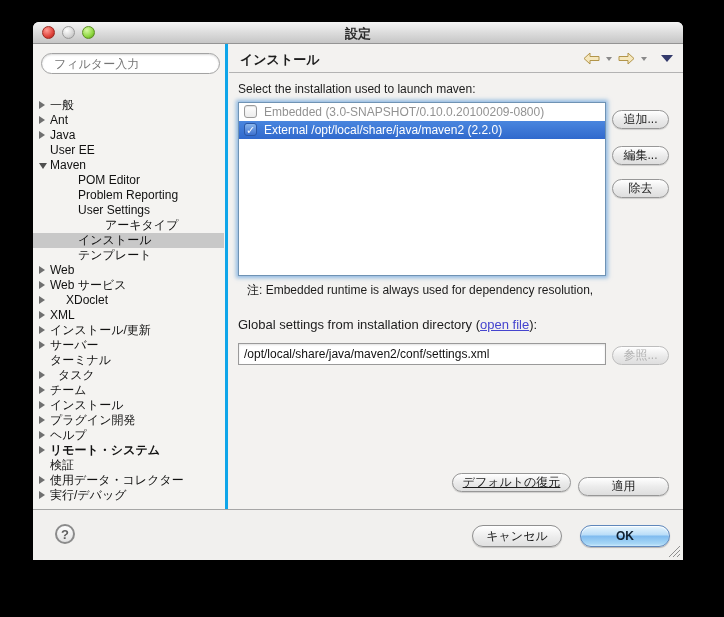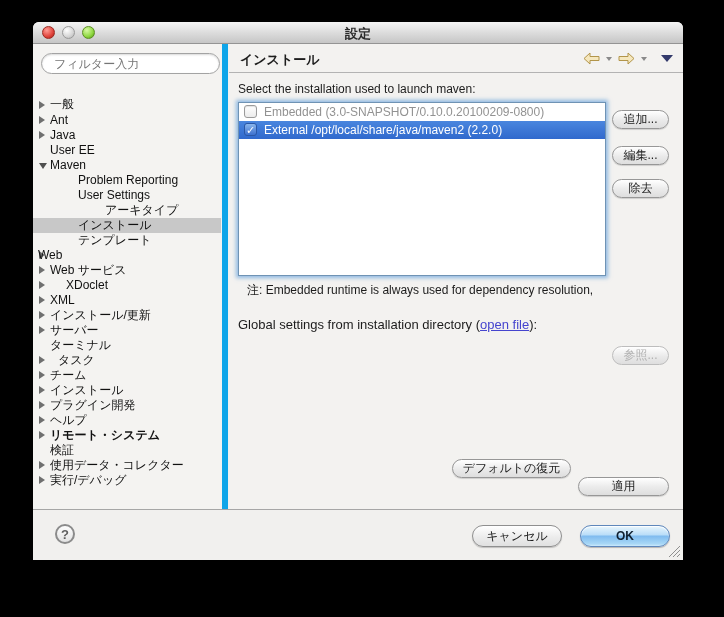--- a/index.html
+++ b/index.html
@@ -17,21 +17,21 @@
   .title { position:absolute; left:0; right:0; top:3px; text-align:center;
            font-size:13px; font-weight:bold; color:#2b2b2b; }
   .lights { position:absolute; left:9px; top:4px; display:flex; gap:7px; }
   .light { width:13px; height:13px; border-radius:50%; }
   .light.red   { background:radial-gradient(circle at 35% 30%, #ff9d96, #e0443c 60%, #9c1f18); border:1px solid #9c2a22; }
   .light.gray  { background:radial-gradient(circle at 35% 30%, #ffffff, #d2d2d2 65%, #a8a8a8); border:1px solid #9a9a9a; }
   .light.green { background:radial-gradient(circle at 35% 30%, #d7f9a3, #8ed740 60%, #4f8f12); border:1px solid #5c8f22; }
 
   
   .sidebar { position:absolute; left:0; top:22px; width:195px; bottom:51px;
-             border-right:6px solid #0ea5e9; background:#f4f3f1; }
+             border-right:3px solid #0ea5e9; background:#f4f3f1; }
   .filter { position:absolute; left:8px; top:9px; width:179px; height:21px;
             border:1px solid #a3a3a3; border-radius:11px; background:#fff;
             font-size:12px; color:#9a9a9a; padding:0 12px; outline:none;
             box-shadow:inset 0 1px 2px rgba(0,0,0,.15); font-family:inherit; }
   .tree { position:absolute; left:0; top:54px; right:1px; }
   .tree-item { position:relative; height:15px; line-height:15px; font-size:12px; color:#111;
                white-space:nowrap; cursor:default; }
   .tree-item.selected { background:#c8c8c8; }
   .tree-item .lbl { position:absolute; top:0; }
   .tree-item .tri { position:absolute; top:3px; width:0; height:0; }
@@ -73,21 +73,21 @@
 
   .note { position:absolute; left:18px; top:238px; font-size:12px; color:#1c1c1c; }
 
   .global-label { position:absolute; left:9px; top:273px; font-size:13px; color:#1c1c1c; }
   .link { color:#4544ce; text-decoration:underline; cursor:pointer; }
 
   .path-input { position:absolute; left:9px; top:299px; width:368px; height:22px; background:#fff;
                 border:1px solid #9a9a9a; font-size:12px; color:#111; padding:0 5px; outline:none;
                 font-family:inherit; box-shadow:inset 0 1px 2px rgba(0,0,0,.12); }
 
-  .btn-restore { left:223px; top:415px; width:119px; }
+  .btn-restore { left:223px; top:429px; width:119px;text-decoration:underline; }
   .btn-apply   { left:349px; top:433px; width:91px; }
 
   
   .footer { position:absolute; left:0; right:0; bottom:0; height:51px; border-top:1px solid #a6a6a6; background:#f1f0ee; }
   .help-btn { position:absolute; left:22px; top:14px; width:20px; height:20px; border-radius:50%;
               border:2px solid #8b8b8b; color:#5f5f5f; font-size:13px; font-weight:bold;
               text-align:center; line-height:17px; background:linear-gradient(#fdfdfd,#e3e3e3); }
   .btn-cancel { position:absolute; left:439px; top:15px; width:90px; height:22px; border-radius:11px;
                 border:1px solid #8f8f8f; background:linear-gradient(#ffffff,#ececec 55%,#e0e0e0);
                 font-size:12px; color:#1c1c1c; text-align:center; line-height:20px;
@@ -112,55 +112,58 @@
         <div class="light green"></div>
       </div>
       <div class="title">設定</div>
     </div>
 
     <div class="sidebar">
       <input class="filter" placeholder="フィルター入力" style="">
       <div class="tree" id="tree">
           <div class="tree-item">
             <span class="tri tri-r" style="left: 6px;"></span>
-            <span class="lbl" style="left: 17px; font-family: Liberation Mono, monospace;">一般</span>
+            <span class="lbl" style="left: 17px;">一般</span>
           </div>
           <div class="tree-item">
             <span class="tri tri-r" style="left: 6px;"></span>
             <span class="lbl" style="left: 17px;">Ant</span>
           </div>
           <div class="tree-item">
             <span class="tri tri-r" style="left: 6px;"></span>
             <span class="lbl" style="left: 17px;">Java</span>
           </div>
           <div class="tree-item">
             <span class="lbl" style="left: 17px;">User EE</span>
           </div>
           <div class="tree-item">
             <span class="tri tri-d" style="left: 6px;"></span>
             <span class="lbl" style="left: 17px;">Maven</span>
           </div>
           <div class="tree-item">
+            <span class="lbl" style="left: 45px;">POM Editor</span>
+          </div>
+          <div class="tree-item">
             <span class="lbl" style="left: 45px;">Problem Reporting</span>
           </div>
           <div class="tree-item">
             <span class="lbl" style="left: 45px;">User Settings</span>
           </div>
           <div class="tree-item">
             <span class="lbl" style="left: 45px; margin-left: 27px;">アーキタイプ</span>
           </div>
           <div class="tree-item selected">
             <span class="lbl" style="left: 45px;">インストール</span>
           </div>
           <div class="tree-item">
             <span class="lbl" style="left: 45px;">テンプレート</span>
           </div>
           <div class="tree-item">
             <span class="tri tri-r" style="left: 6px;"></span>
-            <span class="lbl" style="left: 5px;">Web</span>
+            <span class="lbl" style="left: 17px;">Web</span>
           </div>
           <div class="tree-item">
             <span class="tri tri-r" style="left: 6px;"></span>
             <span class="lbl" style="left: 17px;">Web サービス</span>
           </div>
           <div class="tree-item">
             <span class="tri tri-r" style="left: 6px;"></span>
             <span class="lbl" style="left: 33px;">XDoclet</span>
           </div>
           <div class="tree-item">
@@ -246,20 +249,21 @@
         </div>
 
       <button class="pill-btn btn-add">追加...</button>
       <button class="pill-btn btn-edit">編集...</button>
       <button class="pill-btn btn-remove">除去</button>
 
       <div class="note">注: Embedded runtime is always used for dependency resolution,</div>
 
       <div class="global-label"><span>Global settings from installation directory (</span><span class="link">open file</span><span>):</span></div>
 
+      <input class="path-input" value="/opt/local/share/java/maven2/conf/settings.xml" style="">
       <button class="pill-btn btn-browse disabled">参照...</button>
 
       <button class="pill-btn btn-restore">デフォルトの復元</button>
       <button class="pill-btn btn-apply">適用</button>
     </div>
 
     <div class="footer">
       <div class="help-btn">?</div>
       <button class="btn-cancel">キャンセル</button>
       <button class="btn-ok">OK</button>

